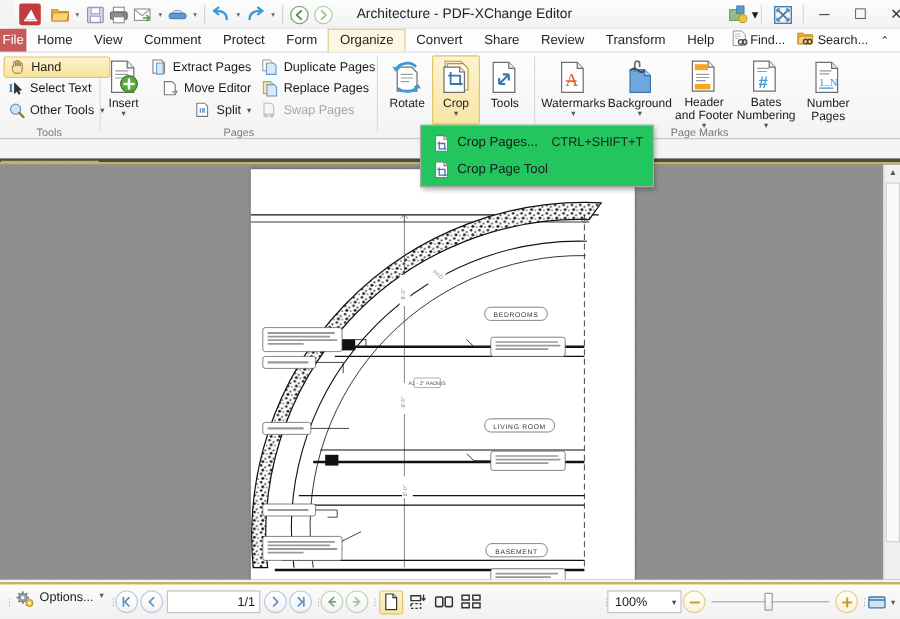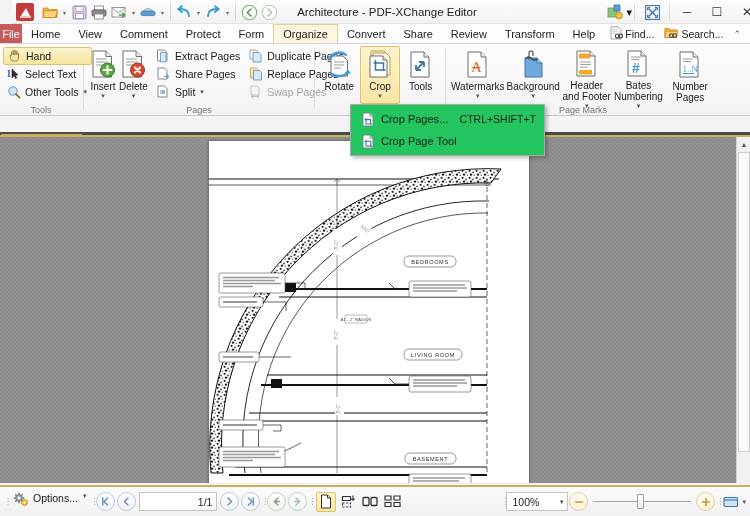--- a/index.html
+++ b/index.html
@@ -414,51 +414,38 @@
                 <path d="M4 1 h13 l5.5 5.5 V27 H4 Z" fill="#fff" stroke="#6d6d6d" stroke-width="1"></path>
                 <path d="M17 1 v5.5 h5.5" fill="#eee" stroke="#6d6d6d" stroke-width="1"></path>
                 <path d="M7 9 h11 M7 12 h11 M7 15 h8" stroke="#9a9a9a" stroke-width="1"></path>
                 <circle cx="18.5" cy="20" r="7" fill="#56a83f" stroke="#3d7a2c" stroke-width="1"></circle>
                 <path d="M18.5 16.2 v7.6 M14.7 20 h7.6" stroke="#fff" stroke-width="2.1" stroke-linecap="round"></path>
               </svg>
           </span>
           <span class="bb-lbl">Insert</span>
           <span class="bb-caret">▾</span>
         </div>
-        <div class="bigbtn">
-          <span class="bb-ic">
-            <svg width="28" height="29" viewBox="0 0 28 29">
-                <path d="M4 1 h13 l5.5 5.5 V27 H4 Z" fill="#fff" stroke="#6d6d6d" stroke-width="1"></path>
-                <path d="M17 1 v5.5 h5.5" fill="#eee" stroke="#6d6d6d" stroke-width="1"></path>
-                <path d="M7 9 h11 M7 12 h11 M7 15 h8" stroke="#9a9a9a" stroke-width="1"></path>
-                <circle cx="18.5" cy="20" r="7" fill="#d9472f" stroke="#a23220" stroke-width="1"></circle>
-                <path d="M15.9 17.4 l5.2 5.2 M21.1 17.4 l-5.2 5.2" stroke="#fff" stroke-width="2.1" stroke-linecap="round"></path>
-              </svg>
-          </span>
-          <span class="bb-lbl">Delete</span>
-          <span class="bb-caret">▾</span>
-        </div>
-        <div class="smallcol" style="margin-left:4px;">
+        <div class="smallcol" style="margin-left:4px;align-items:flex-end;">
           <div class="smallitem">
             <span class="si-ic">
               <svg width="14" height="14" viewBox="0 0 14 14">
                   <path d="M1.5 1 h7 l2.5 2.5 V12 h-9.5 Z" fill="#fff" stroke="#7a7a7a" stroke-width=".9"></path>
                   <path d="M4.5 3.5 h5.5 V12.8 H4.5 Z" fill="#dce9f5" stroke="#5e9ad1" stroke-width=".9"></path>
                 </svg>
             </span>
             <span>Extract Pages</span>
           </div>
           <div class="smallitem">
             <span class="si-ic">
               <svg width="14" height="14" viewBox="0 0 14 14">
                   <path d="M2 1 h6.5 L11 3.5 V12 H2 Z" fill="#fff" stroke="#7a7a7a" stroke-width=".9"></path>
                   <path d="M8 9.5 h4.5 M10.5 7.5 l2 2 l-2 2" fill="none" stroke="#5e9ad1" stroke-width="1.1"></path>
                 </svg>
             </span>
-            <span>Share Pages</span>
+            <span>Move Editor</span>
           </div>
           <div class="smallitem">
             <span class="si-ic">
               <svg width="14" height="14" viewBox="0 0 14 14">
                   <path d="M2 1 h6.5 L11 3.5 V12 H2 Z" fill="#fff" stroke="#7a7a7a" stroke-width=".9"></path>
                   <path d="M5 5 v4 M6.8 5 v4 M8.2 5 v4" stroke="#5e9ad1" stroke-width="1.1"></path>
                 </svg>
             </span>
             <span>Split</span>
             <span class="dd-caret">▾</span>

